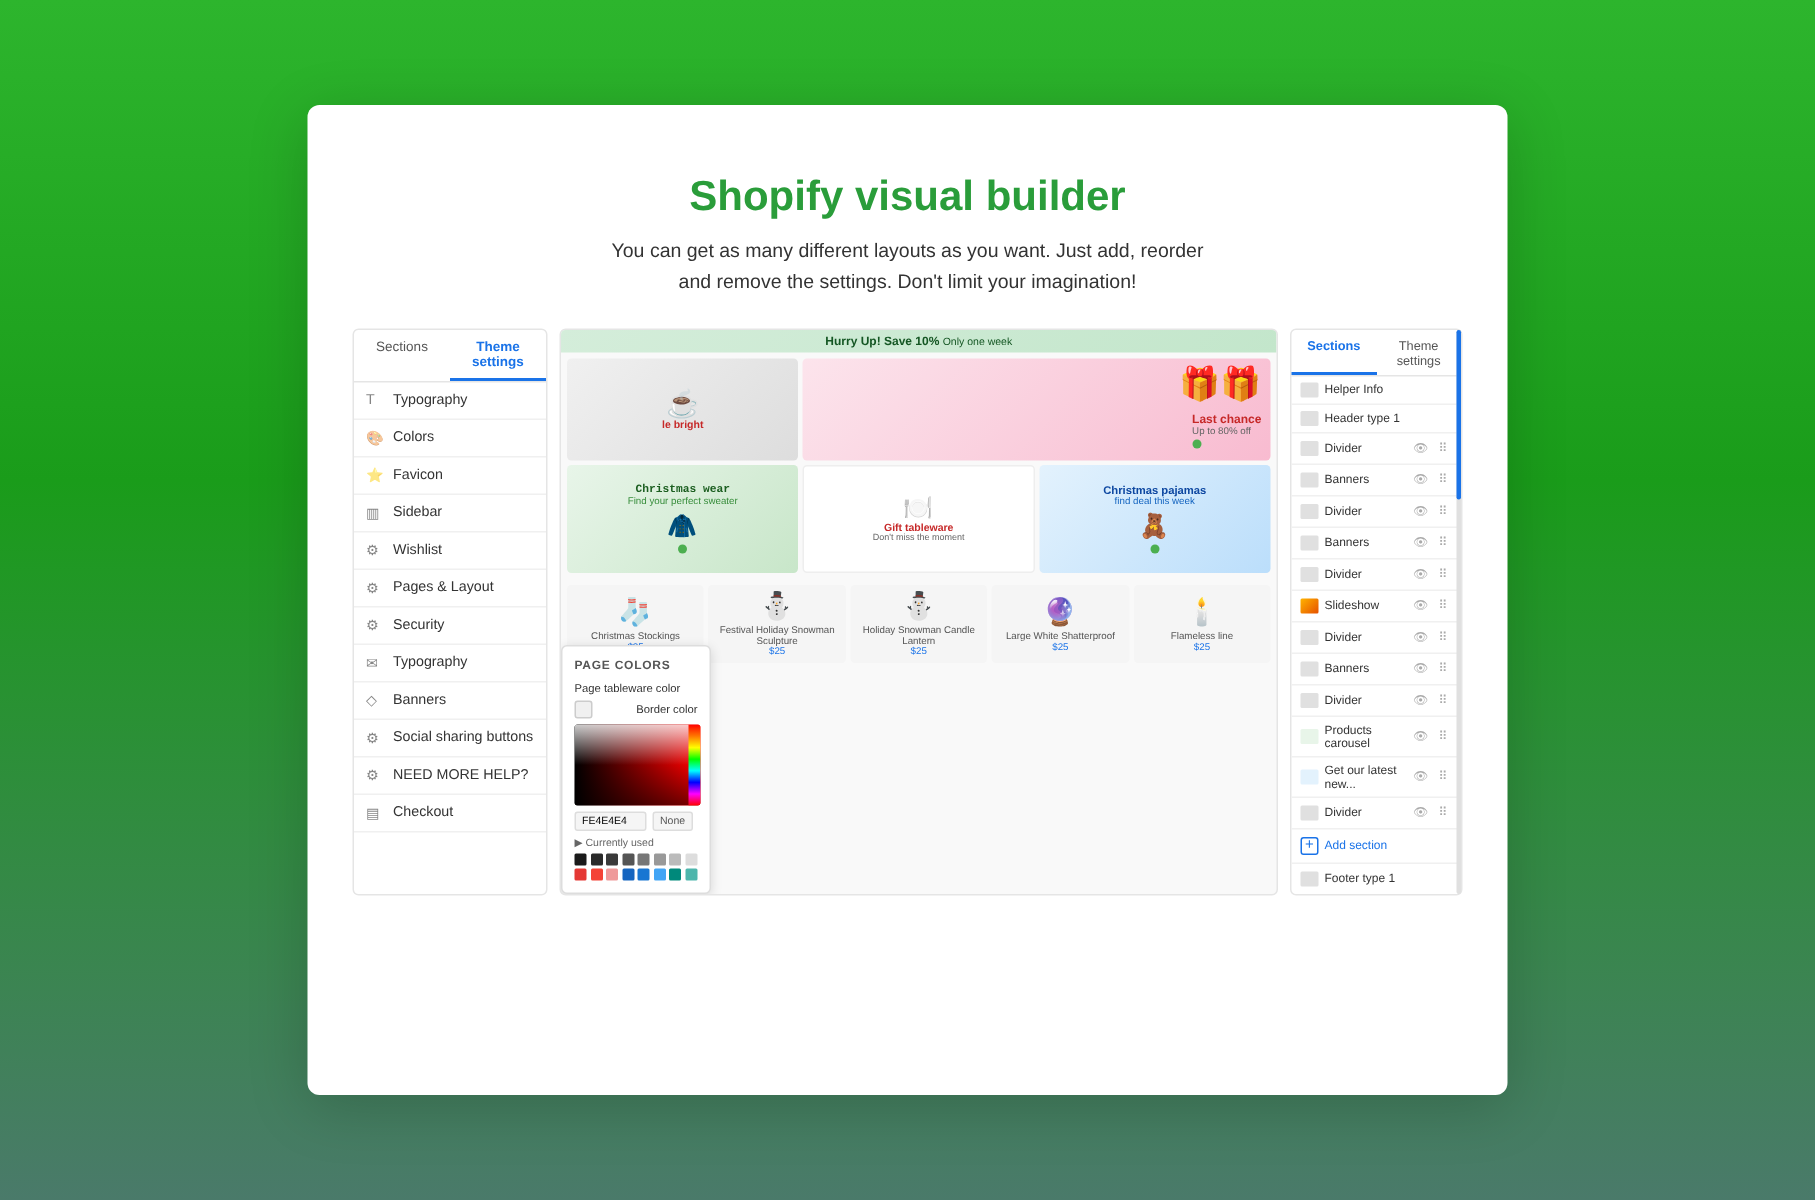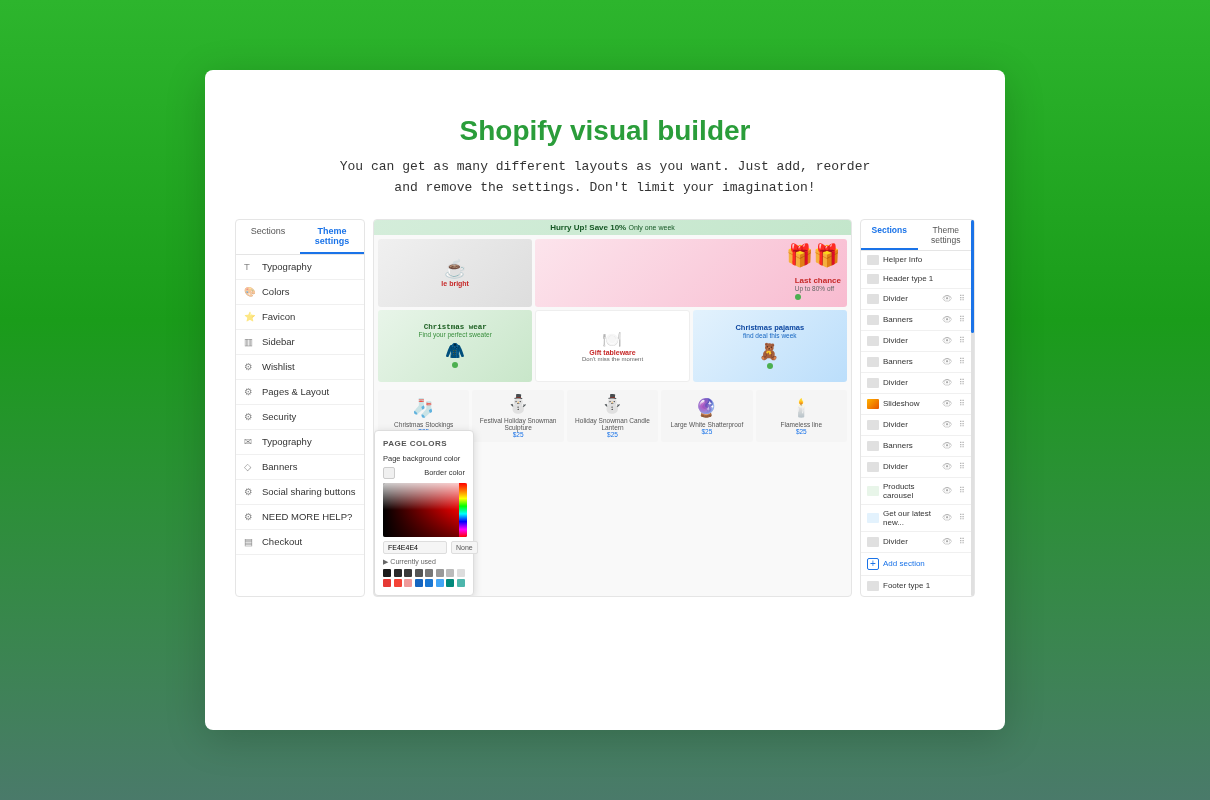--- a/index.html
+++ b/index.html
@@ -26,21 +26,20 @@
       font-size: 28px;
       font-weight: 700;
       margin-bottom: 10px;
     }
     .card-subtitle {
       text-align: center;
       color: #333;
       font-size: 13px;
       line-height: 1.6;
       margin-bottom: 20px;
-      font-family: Liberation Mono, monospace;
     }
     .ui-mockup {
       display: flex;
       gap: 8px;
       width: 100%;
     }
     
     .sidebar {
       width: 130px;
       flex-shrink: 0;
@@ -213,21 +212,21 @@
       align-items: center;
       gap: 4px;
       margin-bottom: 4px;
     }
     .color-hex-input {
       background: #f5f5f5;
       border: 1px solid #ddd;
       border-radius: 2px;
       font-size: 7px;
       padding: 2px 4px;
-      width: 64px;
+      width: 48px;
     }
     .color-none-btn {
       background: #f5f5f5;
       border: 1px solid #ddd;
       border-radius: 2px;
       font-size: 7px;
       padding: 2px 4px;
       color: #555;
     }
     .currently-used-label {
@@ -508,21 +507,21 @@
         <div class="product-thumb">
           <span class="product-icon">🕯️</span>
           <span>Flameless line</span>
           <span style="color:#1a73e8;">$25</span>
         </div>
       </div>
 
       <div class="color-picker-popup">
         <div class="color-picker-title">PAGE COLORS</div>
         <div class="color-row">
-          <span>Page background color</span>
+          <span>Page tableware color</span>
         </div>
         <div class="color-row">
           <div class="color-swatch" style="background:#f0f0f0;"></div>
           <span>Border color</span>
         </div>
         <div class="color-gradient-box">
           <div class="color-gradient-overlay"></div>
           <div style="position:absolute;right:0;top:0;bottom:0;width:8px;background:linear-gradient(to bottom, #ff0000, #ff7700, #ffff00, #00ff00, #00ffff, #0000ff, #ff00ff, #ff0000);"></div>
         </div>
         <div class="color-hex-row">

